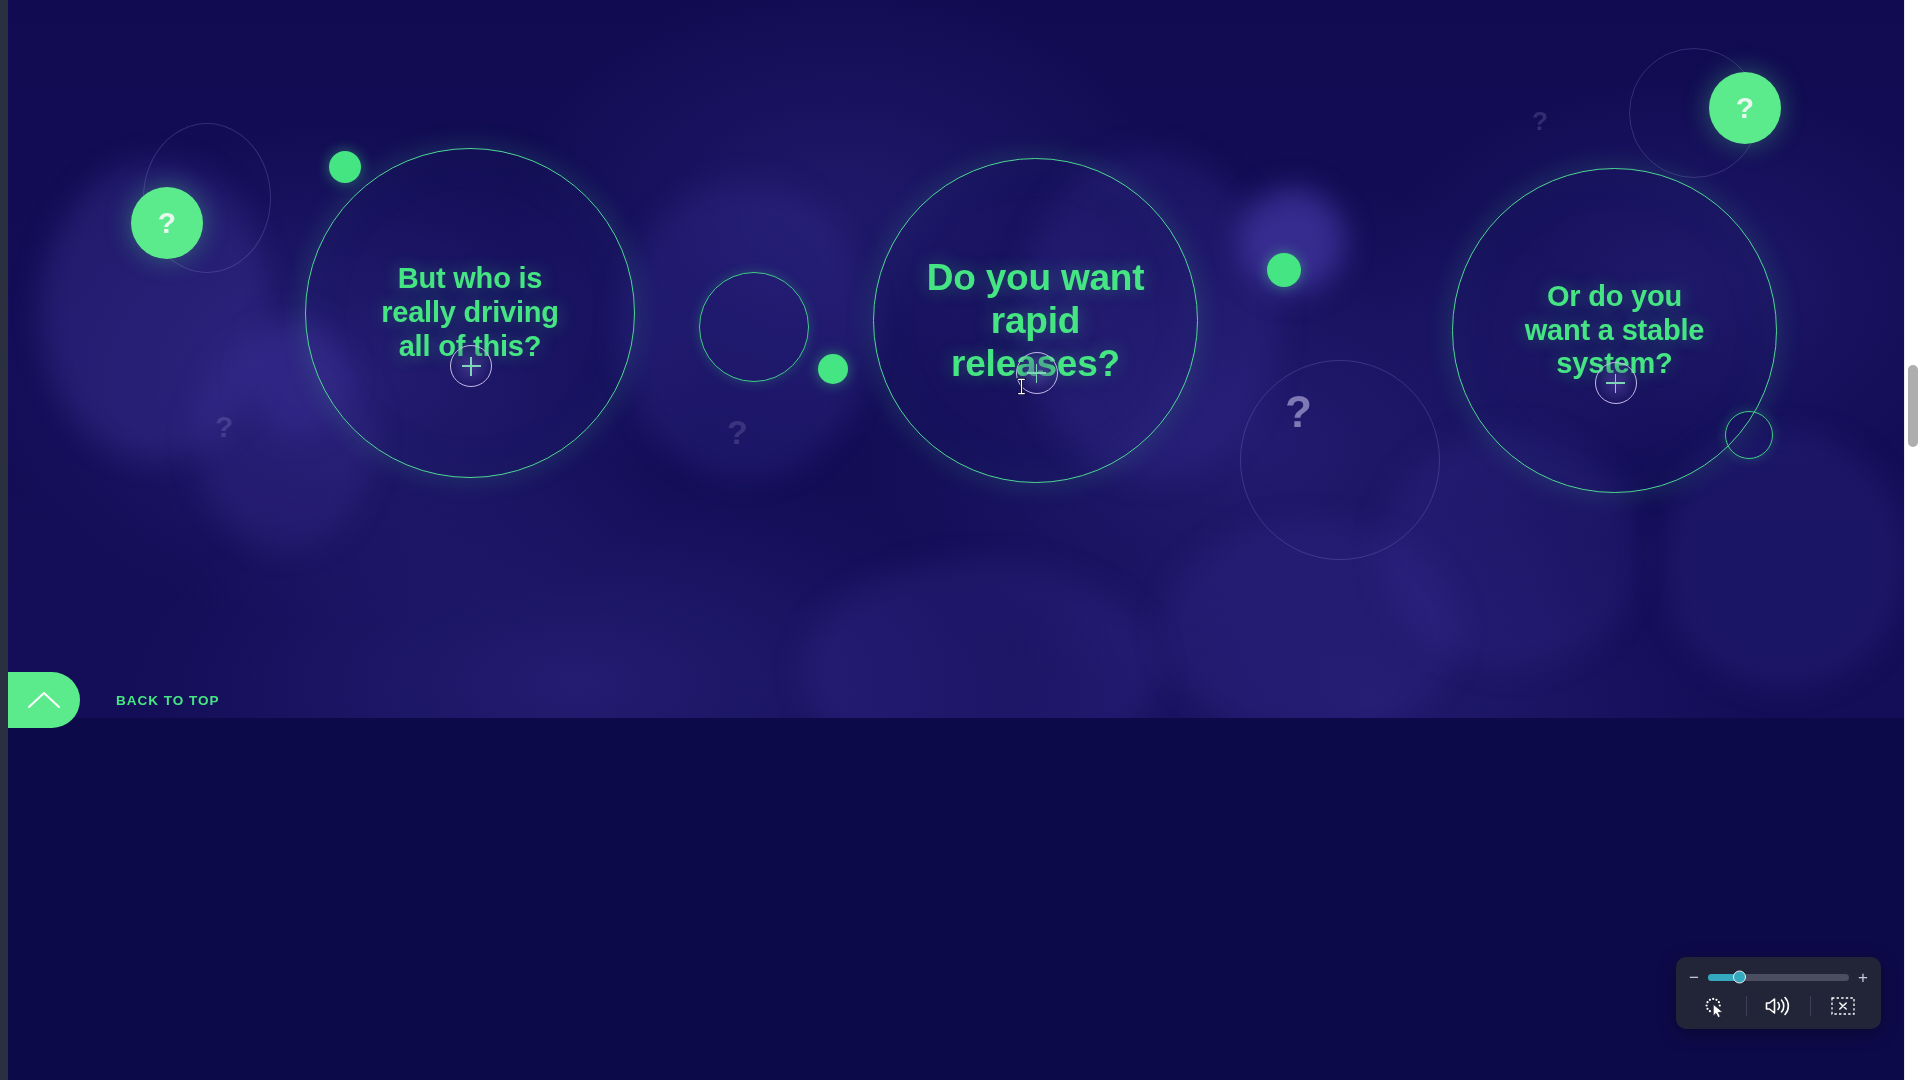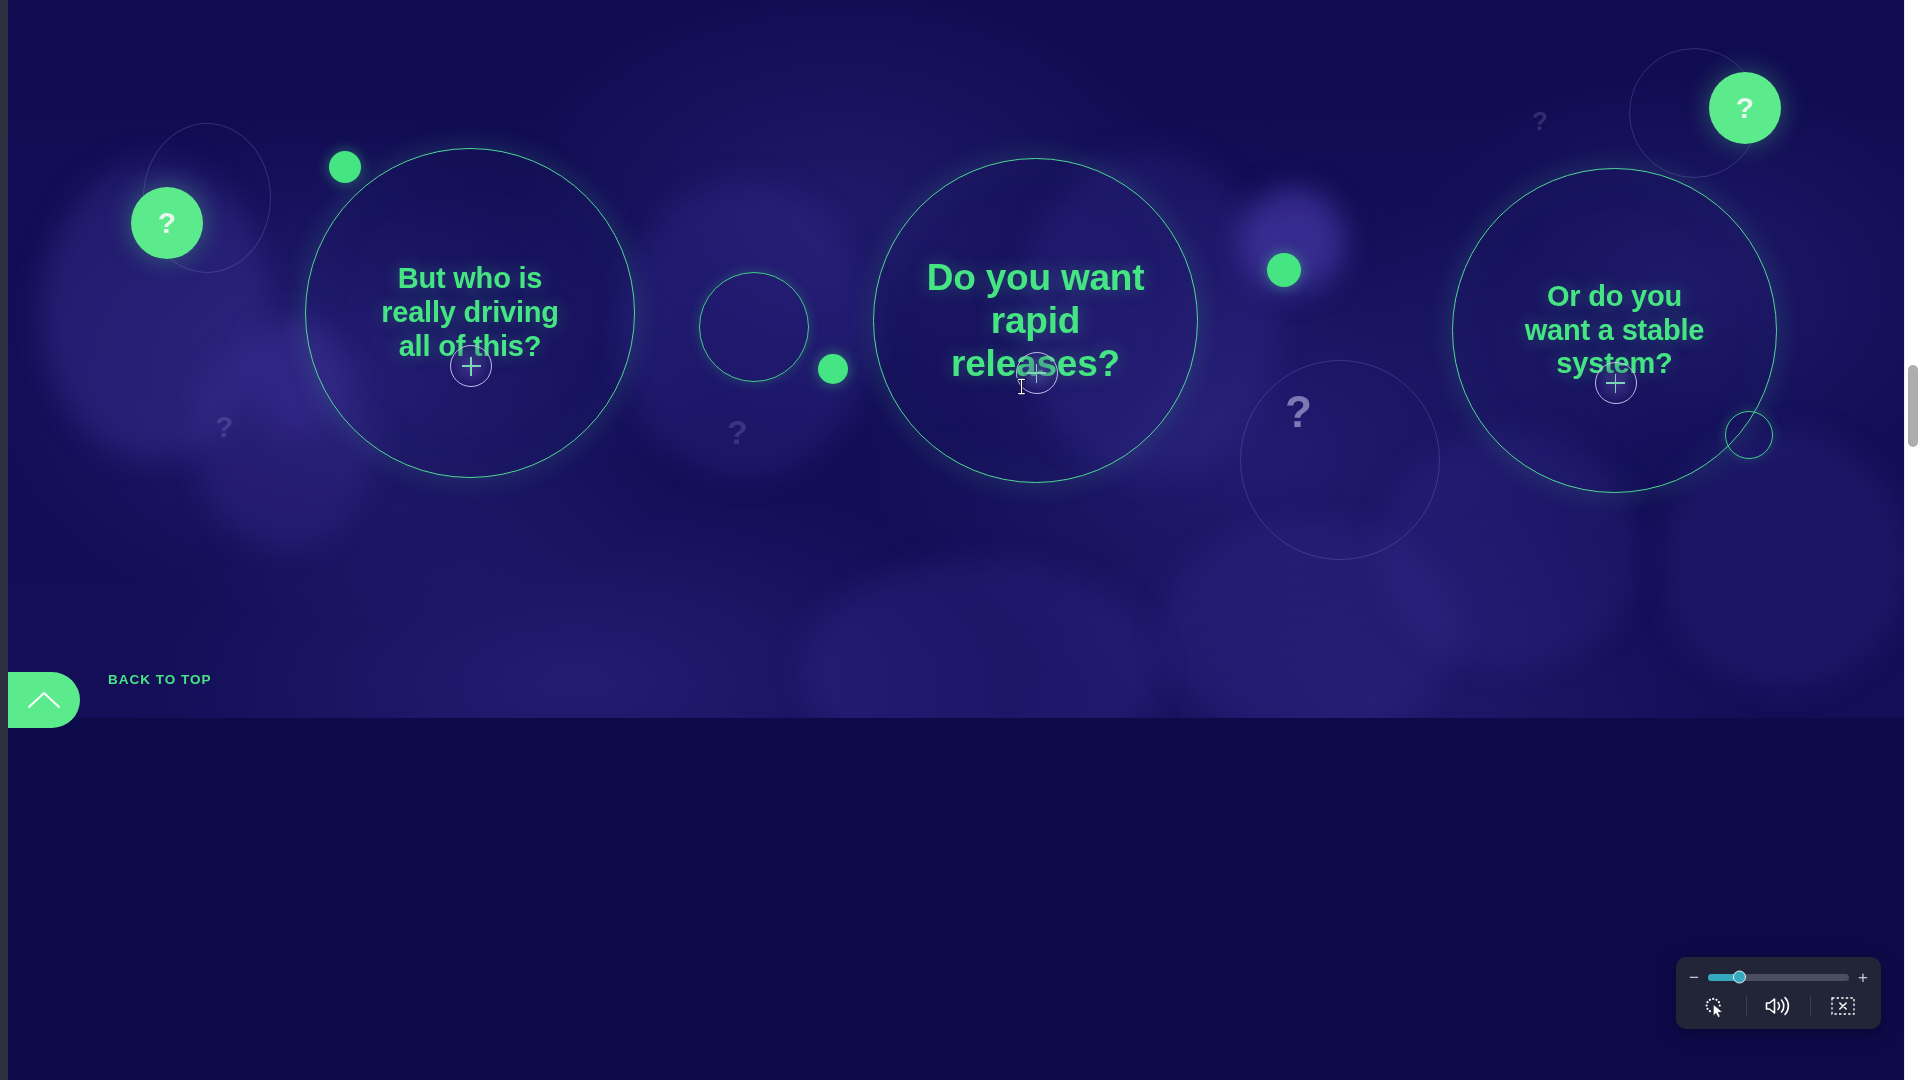--- a/index.html
+++ b/index.html
@@ -151,22 +151,23 @@
   }
   .plus-btn::before { width: 19px; height: 1.8px; }
   .plus-btn::after  { width: 1.8px; height: 19px; }
 
   
   .back-to-top-wrap {
     position: absolute;
     left: 8px;
     top: 672px;
     display: flex;
-    align-items: flex-start;
+    align-items: center;
     z-index: 30;
+    gap: 8px;
   }
   .btt-pill {
     width: 72px; height: 56px;
     background: #5ceb8c;
     border-top-right-radius: 36px;
     border-bottom-right-radius: 36px;
     display: flex;
     align-items: center;
     justify-content: center;
     cursor: pointer;

